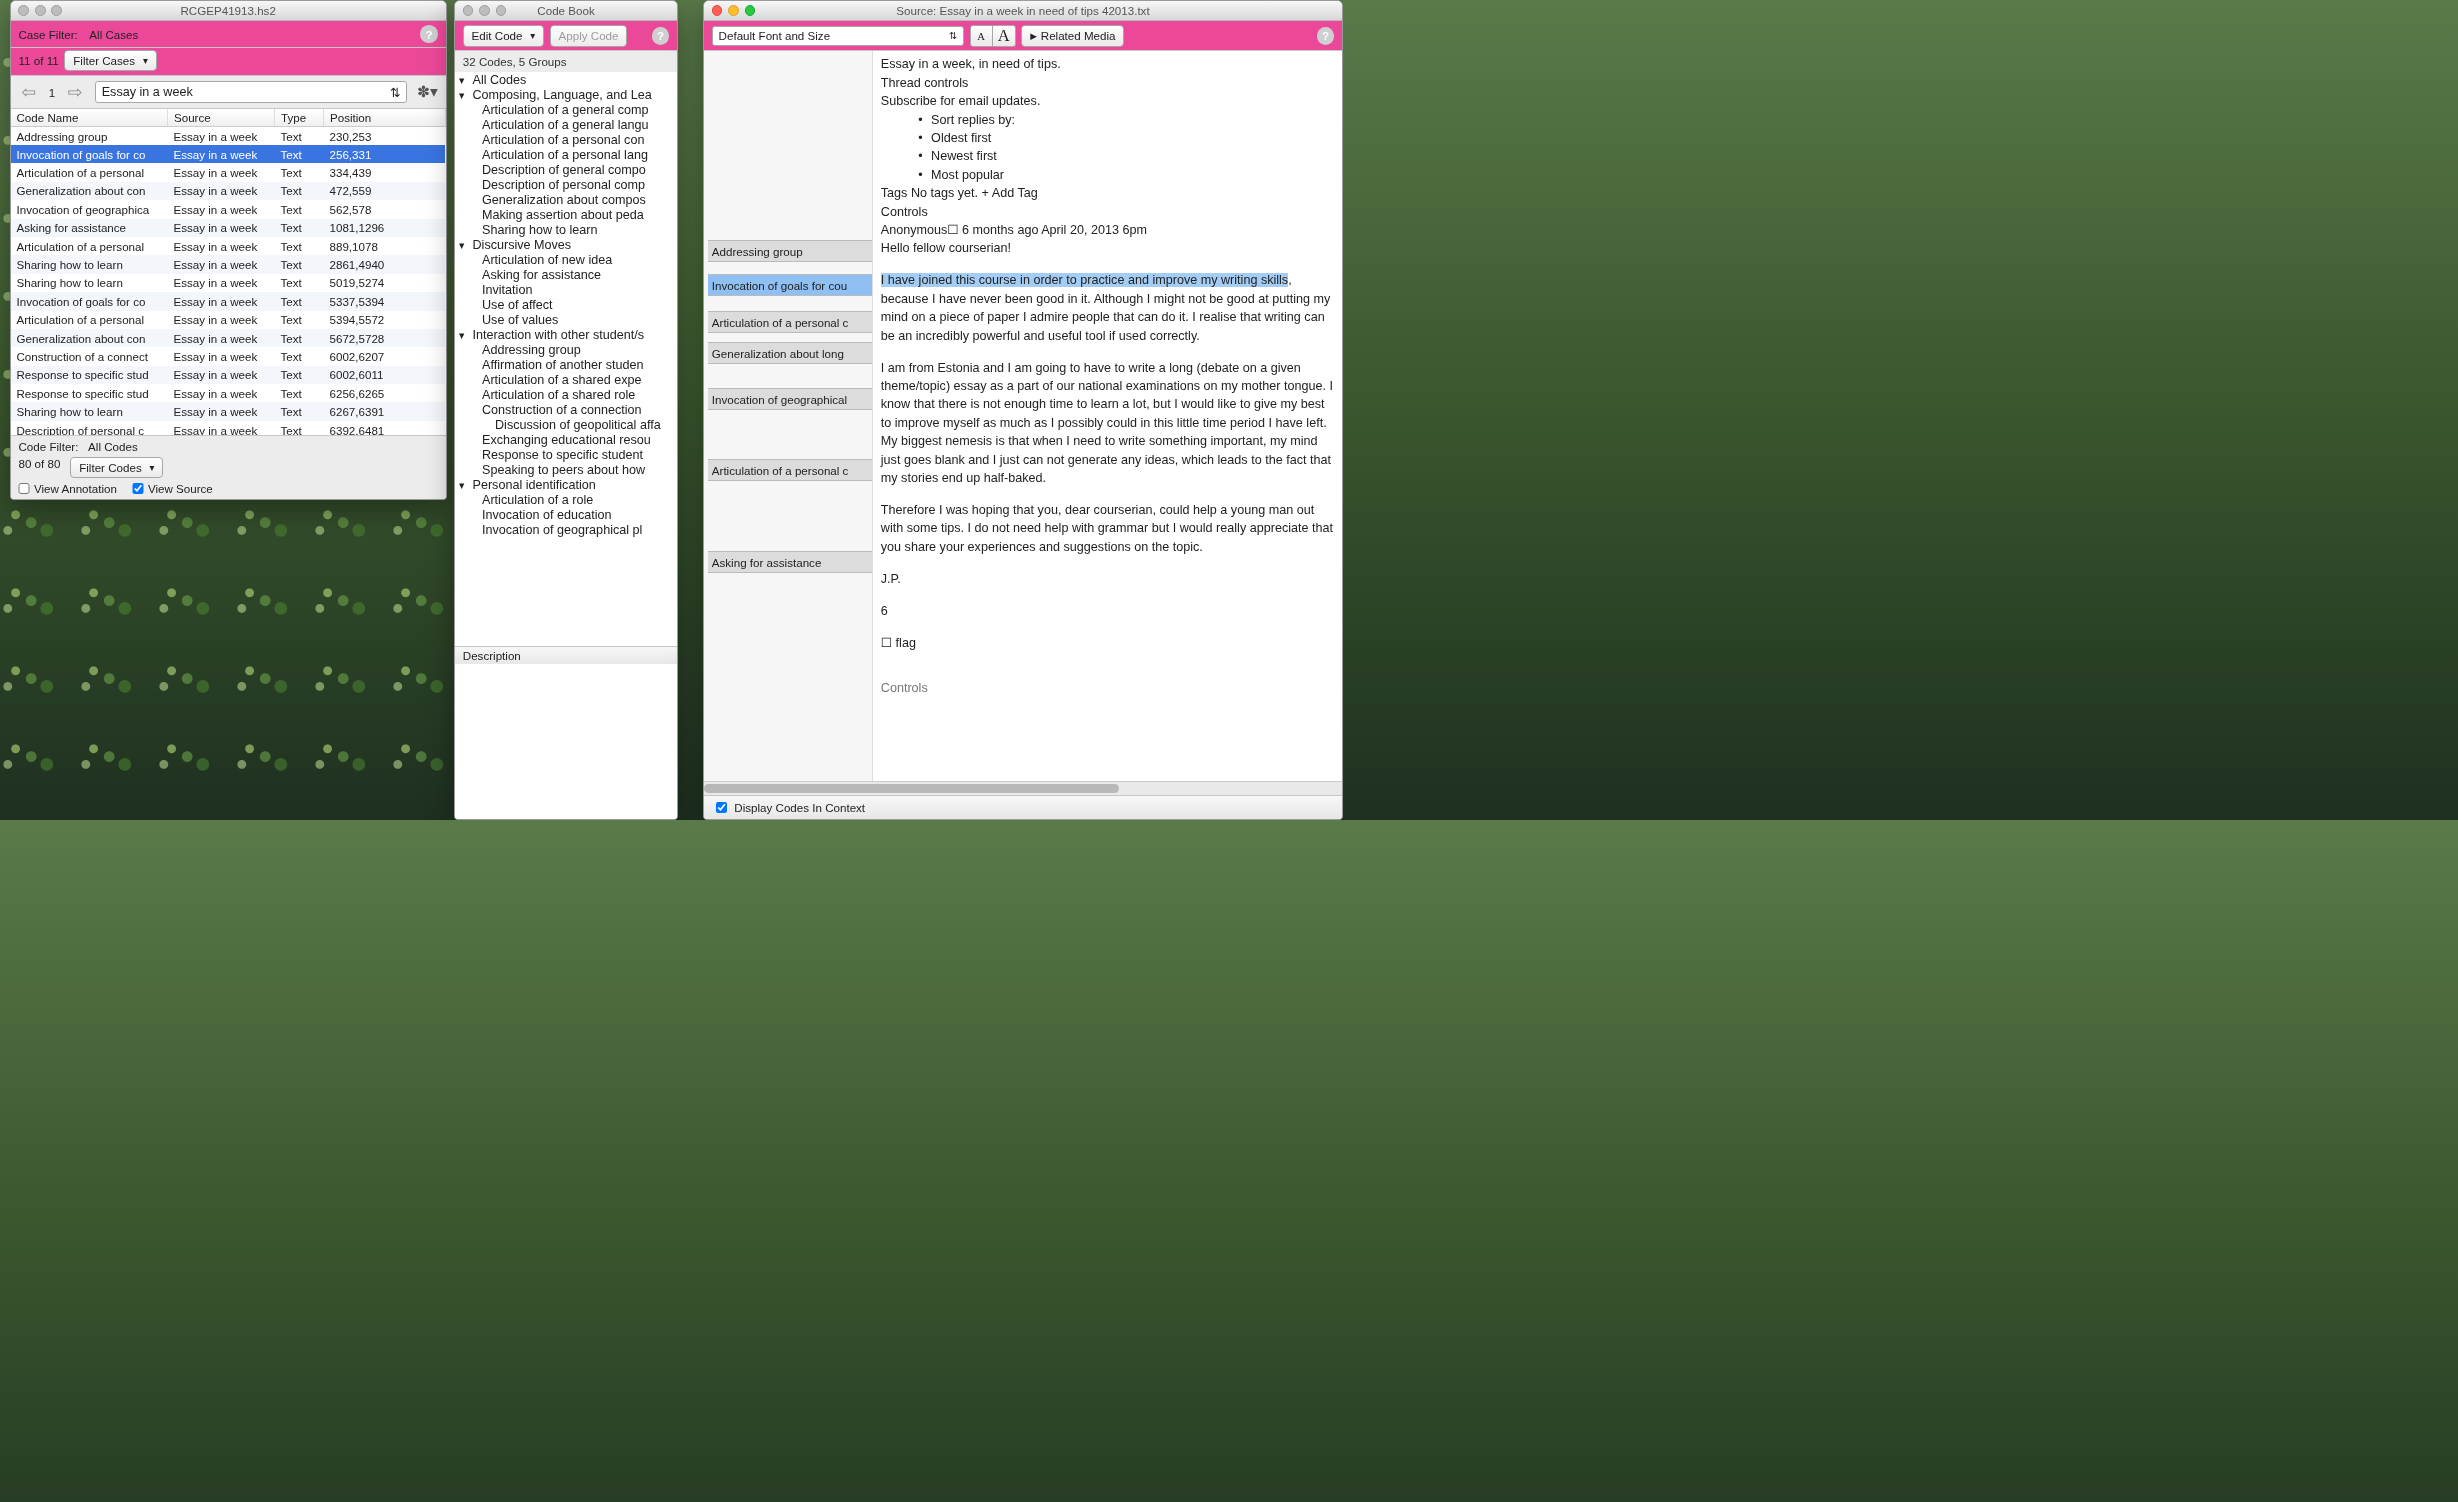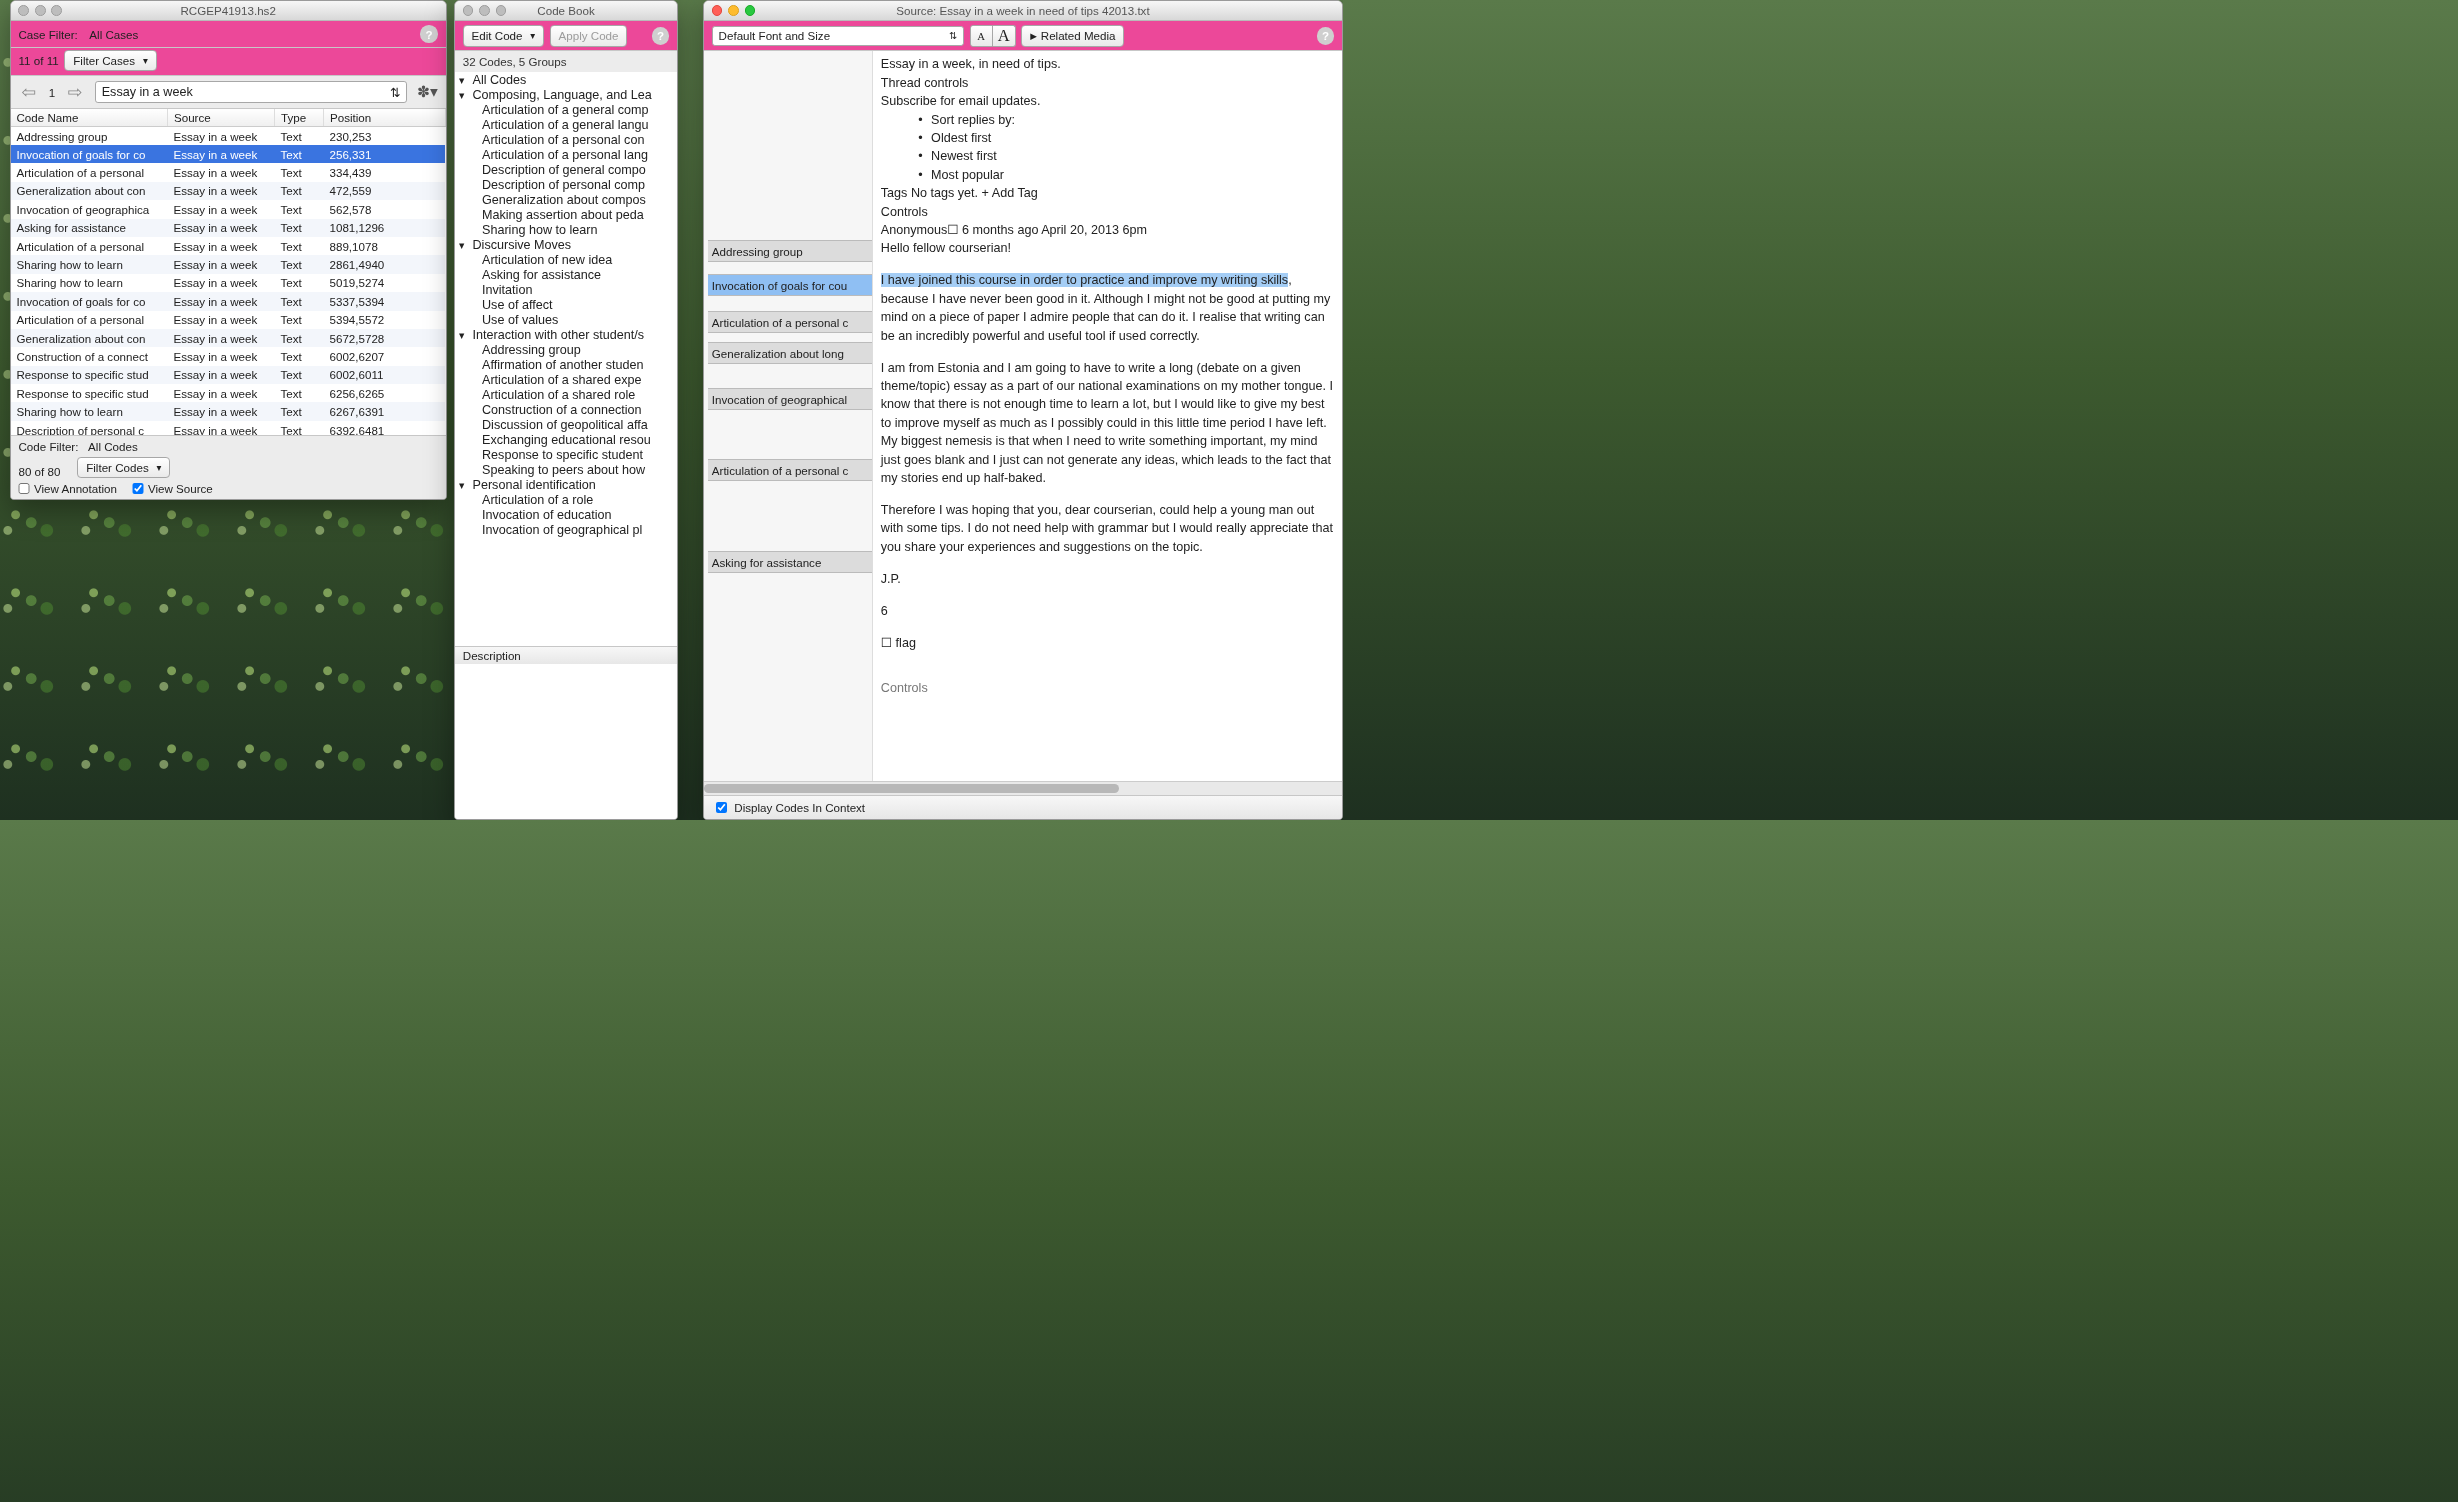--- a/index.html
+++ b/index.html
@@ -339,21 +339,21 @@
           </tr>
         </tbody>
     </table>
   </div>
 
   <div class="bottom-bar">
     <div style="display:flex;gap:9.7px;align-items:center;">
       <span class="label">Code Filter:</span>
       <span class="label">All Codes</span>
     </div>
-    <div style="display:flex;gap:17px;align-items:flex-end;">
+    <div style="display:flex;gap:10px;align-items:flex-start;">
       <span class="label">80  of  80</span>
       <span class="select">Filter Codes</span>
     </div>
     <div style="display:flex;gap:15.5px;">
       <label class="check">
         <input type="checkbox" style="">
         <span>View Annotation</span>
       </label>
       <label class="check">
         <input type="checkbox" checked="" style="">
@@ -397,21 +397,21 @@
         <li style="padding-left: 27px;">Asking for assistance</li>
         <li style="padding-left: 27px;">Invitation</li>
         <li style="padding-left: 27px;">Use of affect</li>
         <li style="padding-left: 27px;">Use of values</li>
         <li class="group">Interaction with other student/s</li>
         <li style="padding-left: 27px;">Addressing group</li>
         <li style="padding-left: 27px;">Affirmation of another studen</li>
         <li style="padding-left: 27px;">Articulation of a shared expe</li>
         <li style="padding-left: 27px;">Articulation of a shared role</li>
         <li style="padding-left: 27px;">Construction of a connection</li>
-        <li style="padding-left: 27px;">Discussion of geopolitical affa</li>
+        <li style="padding-left: 40px;">Discussion of geopolitical affa</li>
         <li style="padding-left: 27px;">Exchanging educational resou</li>
         <li style="padding-left: 27px;">Response to specific student</li>
         <li style="padding-left: 27px;">Speaking to peers about how</li>
         <li class="group">Personal identification</li>
         <li style="padding-left: 27px;">Articulation of a role</li>
         <li style="padding-left: 27px;">Invocation of education</li>
         <li style="padding-left: 27px;">Invocation of geographical pl</li>
       </ul>
   </div>
   <div class="desc-bar">Description</div>

